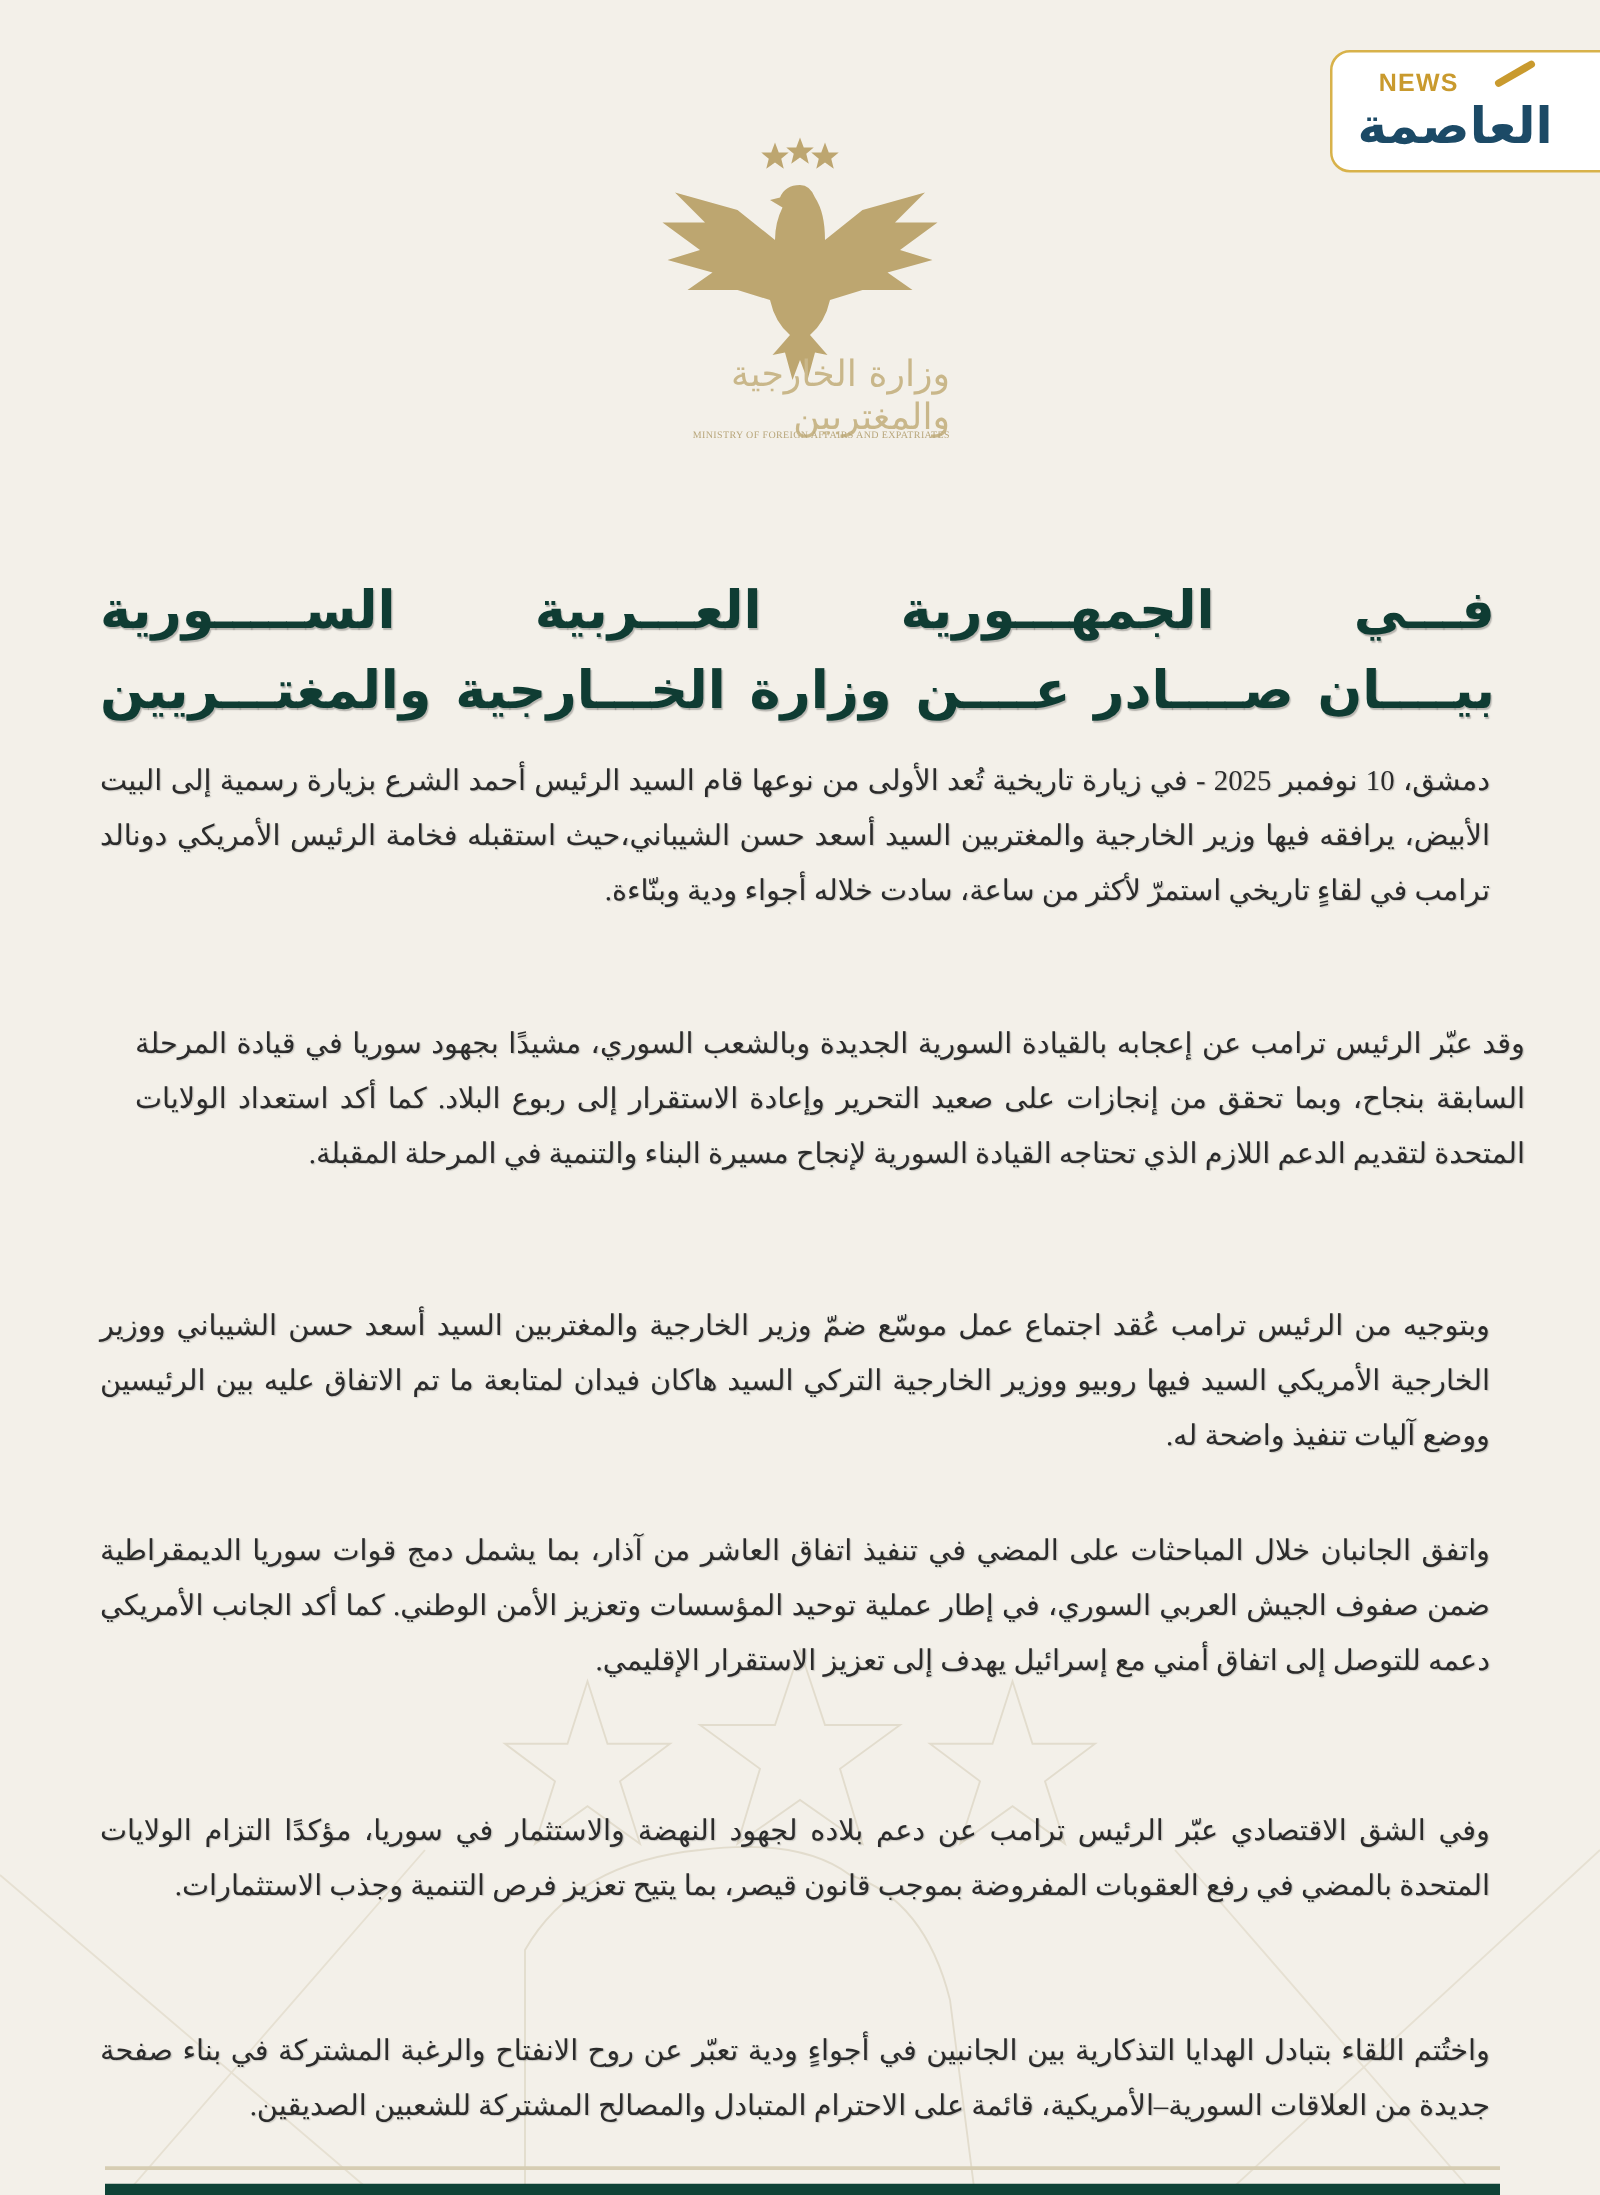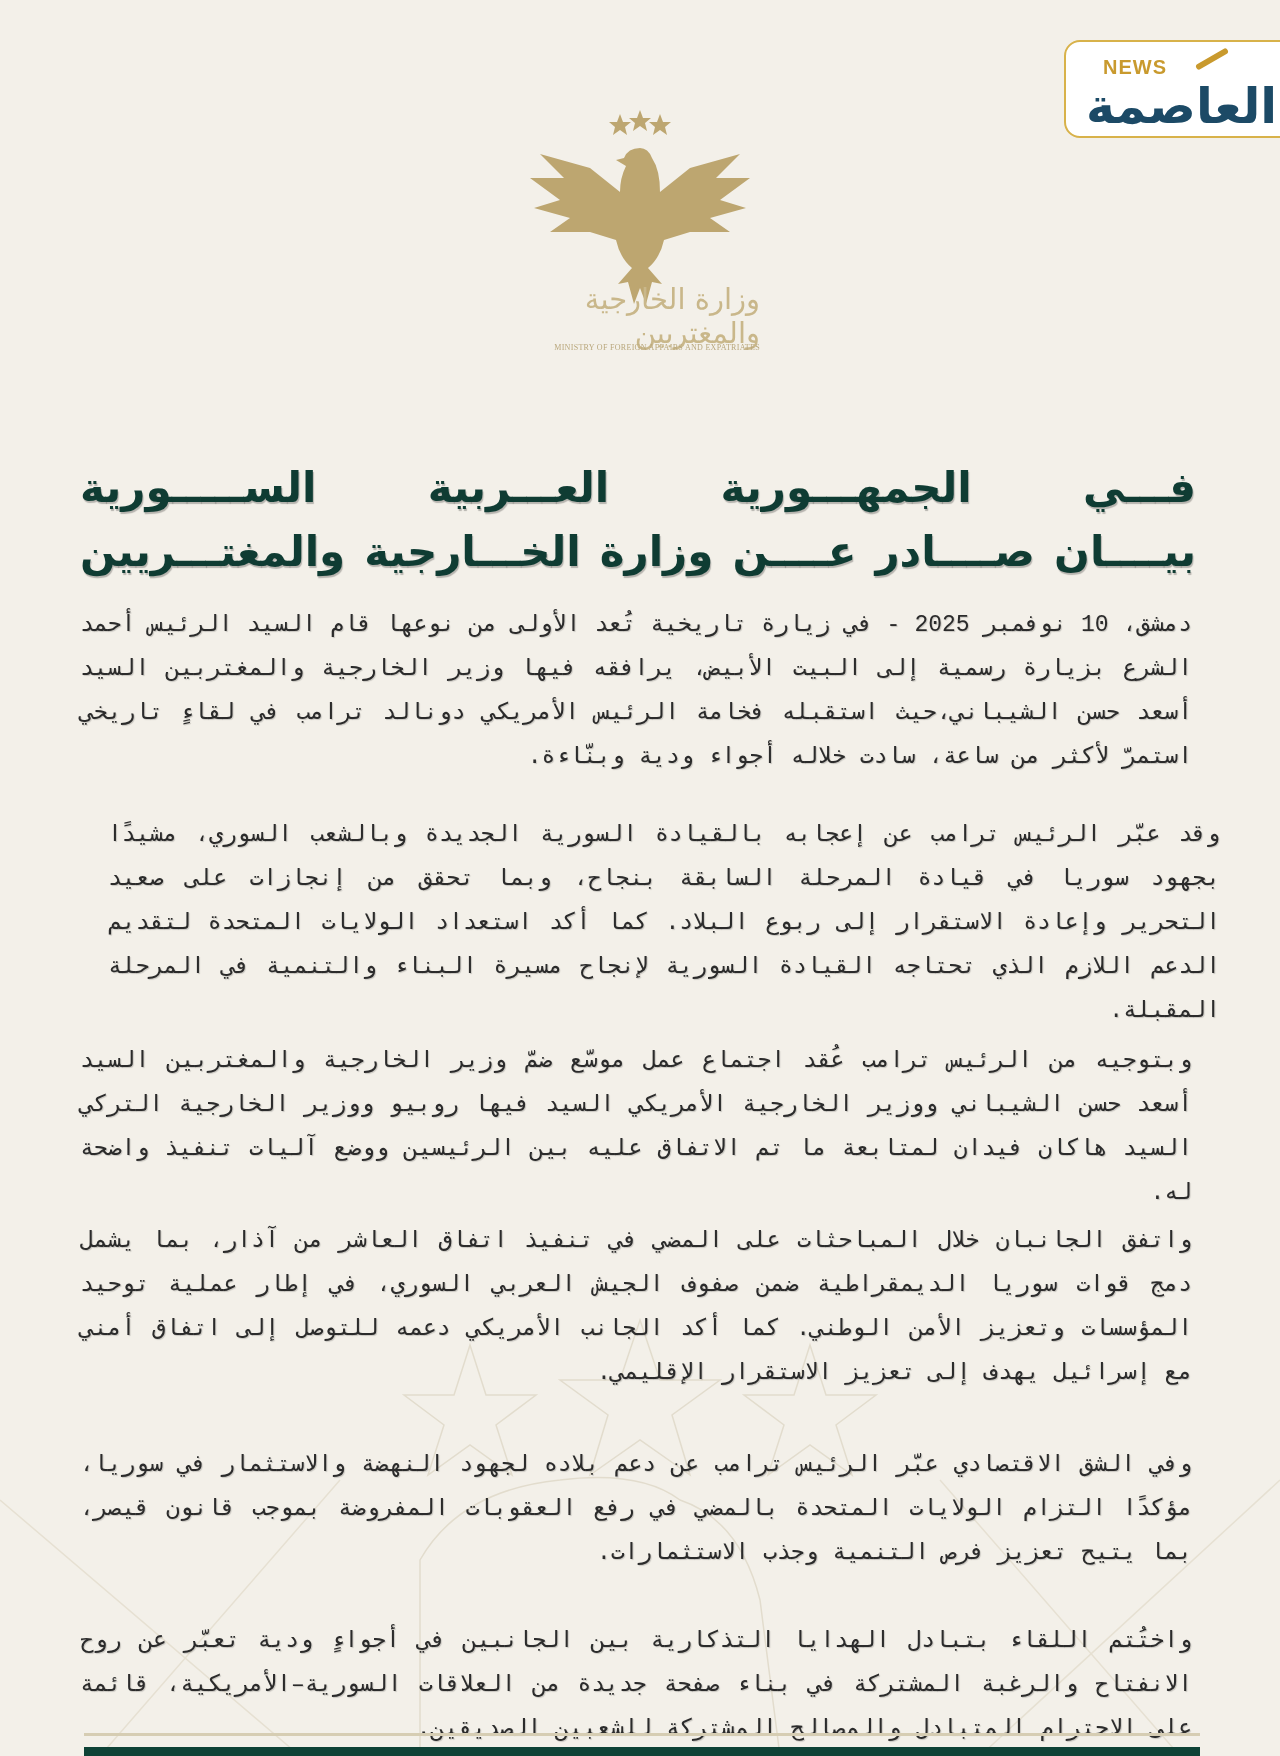--- a/index.html
+++ b/index.html
@@ -27,21 +27,21 @@
     }
     .news-logo .news-word {
       position: absolute; left: 37px; top: 14px;
       font-family: "Liberation Sans", sans-serif;
       font-weight: bold; font-size: 20px; letter-spacing: 1px;
       color: #c99a2e;
     }
     .news-logo .news-arabic {
       position: absolute; left: 20px; top: 36px;
       font-family: "DejaVu Sans", sans-serif;
-      font-weight: bold; font-size: 49px;
+      font-weight: bold; font-size: 40px;
       color: #1c4a66;
       direction: rtl;
     }
     .news-logo .pen {
       position: absolute; left: 128px; top: 14px;
       width: 36px; height: 6px; background: #c99a2e;
       transform: rotate(-30deg); border-radius: 3px;
     }
     .emblem {
       position: absolute; left: 520px; top: 108px;
@@ -65,21 +65,21 @@
       font-family: "DejaVu Sans", sans-serif;
       font-weight: bold;
       font-size: 42px; line-height: 64px;
       color: #0f3c33;
       text-shadow: 1px 2px 1px rgba(0,0,0,0.25);
     }
     .title span { display: block; text-align-last: justify; }
     .body-text {
       position: absolute; left: 80px; width: 1112px;
       direction: rtl;
-      font-family: Liberation Mono, monospace;
+      font-family: Liberation Serif, serif;
       font-size: 23px; line-height: 44px;
       color: #2b2b2b;
       text-align: justify;
       text-shadow: 1px 1px 1px rgba(0,0,0,0.18);
     }
     .p1 { top: 580px; }
     .p2 { top: 790px; margin-left: 28px; }
     .p3 { top: 1016px; }
     .p4 { top: 1196px; }
     .p5 { top: 1420px; }

